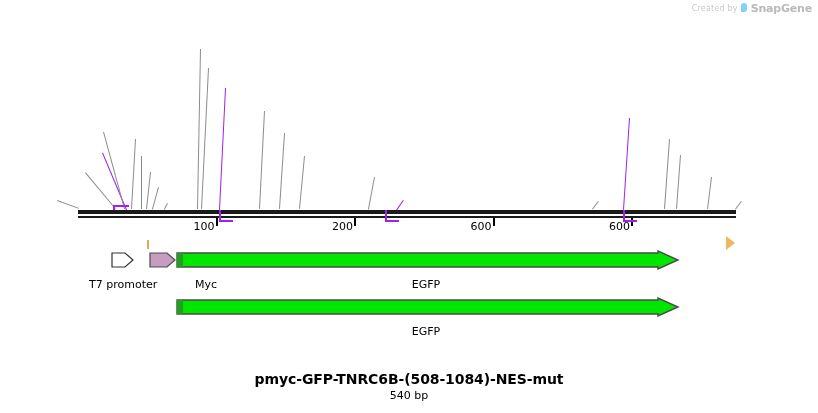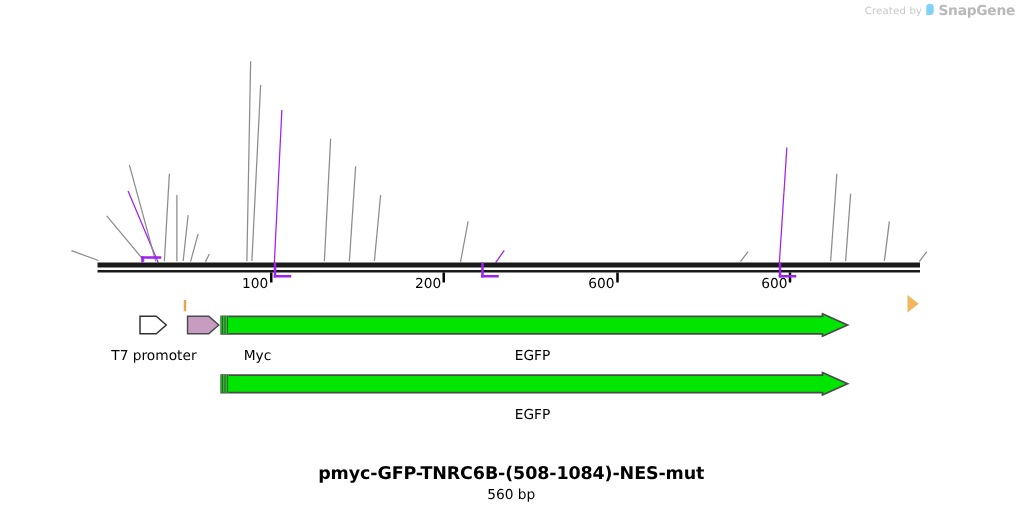--- a/index.html
+++ b/index.html
@@ -201,13 +201,13 @@
     <g stroke="#4a4a4a" stroke-width="0.9">
       <line x1="2" y1="3" x2="2" y2="17"></line>
         <line x1="4" y1="3" x2="4" y2="17"></line>
       <line x1="6" y1="3" x2="6" y2="17"></line>
     </g>
   </svg>
 </div>
 <div class="ftr-label" style="left:426px;top:325px;">EGFP</div>
 
 <div class="abs" id="title">pmyc-GFP-TNRC6B-(508-1084)-NES-mut</div>
-<div class="abs" id="subtitle">560 bp</div>
+<div class="abs" id="subtitle">540 bp</div>
 
 </body></html>

